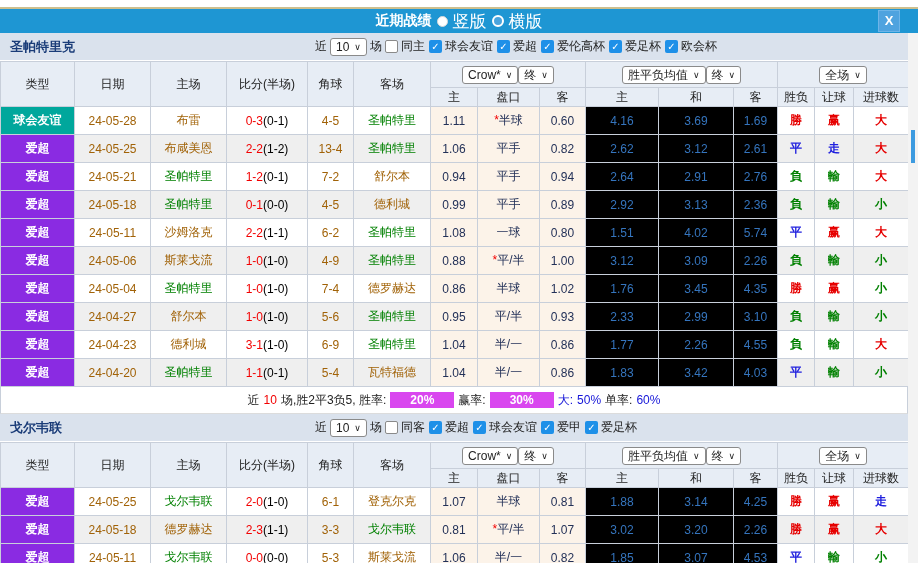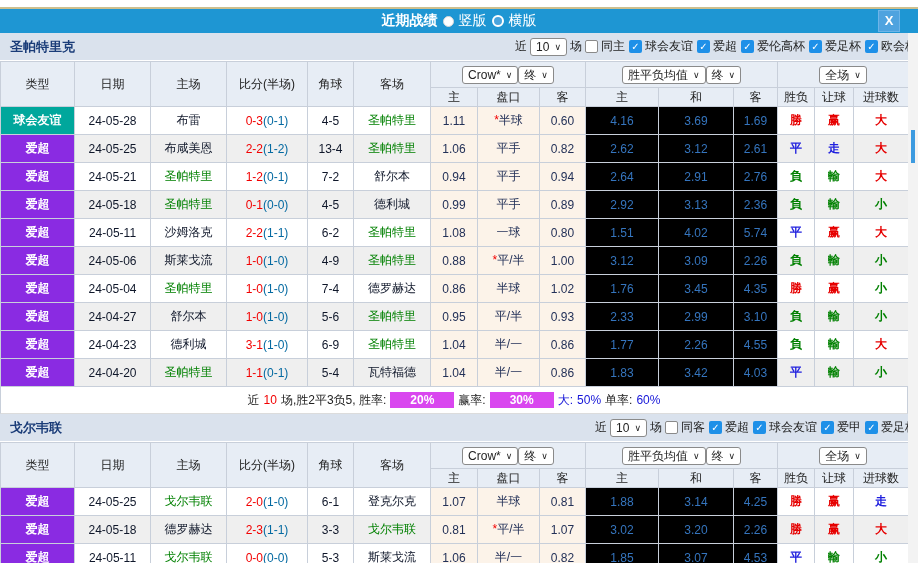--- a/index.html
+++ b/index.html
@@ -5,25 +5,25 @@
   html,body{margin:0;padding:0;}
   .stage{position:relative;width:918px;height:563px;background:#fff;overflow:hidden;
          font-family:"Liberation Sans","DejaVu Sans",sans-serif;font-size:12px;color:#222;}
   .top-strip{height:7px;background:#fff;border-bottom:2px solid #cdbf8e;}
   
   .titlebar{height:24px;background:#1E96D3;display:flex;align-items:center;justify-content:center;position:relative;}
   .title-cluster{display:flex;align-items:center;gap:5px;color:#fff;}
   .tb-title{font-weight:bold;font-size:14px;}
   .radio-on{width:11px;height:11px;border-radius:50%;background:#fff;border:1px solid #d9d9d9;box-sizing:border-box;}
   .radio-off{width:12px;height:12px;border-radius:50%;background:#4AA4DD;border:2px solid #fff;box-sizing:border-box;}
-  .radio-label{font-size:14px;font-family:Liberation Serif, serif;}
+  .radio-label{font-size:17px;font-family:Liberation Serif, serif;}
   .close-btn{position:absolute;right:18px;top:1px;width:22px;height:22px;background:#4FA3DF;border:1px solid #6eb5e8;
              color:#fff;font-weight:bold;font-size:13px;line-height:20px;text-align:center;padding:0;cursor:pointer;box-sizing:border-box;}
   
-  .section-header{height:27px;background:#DAE2ED;display:flex;align-items:center;border-bottom:1px solid #fff;justify-content:space-between;}
+  .section-header{height:27px;background:#DAE2ED;display:flex;align-items:center;border-bottom:1px solid #fff;}
   .team-name{width:315px;padding-left:10px;font-weight:bold;color:#1A3C78;font-size:13px;box-sizing:border-box;}
   .filters{display:flex;align-items:center;gap:3px;}
   .selectbox{display:inline-flex;align-items:center;gap:5px;background:#fff;border:1px solid #8a8a8a;border-radius:3px;
              padding:1px 5px;font-size:12px;line-height:14px;cursor:pointer;}
   .caret{font-size:9px;color:#222;}
   .cb{width:13px;height:13px;display:inline-flex;align-items:center;justify-content:center;border-radius:2px;
       font-size:10px;font-weight:bold;box-sizing:border-box;cursor:pointer;}
   .cb.checked{background:#1E90E8;color:#fff;}
   .cb.unchecked{background:#fff;border:1px solid #8a8a8a;}
   .cb-label{margin-right:1px;}
@@ -35,24 +35,24 @@
   .h-sub th{height:18px;}
   .grp-sel{display:flex;align-items:center;justify-content:center;gap:0;}
   .grid tbody td{height:27px;}
   tr.odd td{background:#fff;}
   tr.even td{background:#EFEFEF;}
   tbody td.c-odd{background:#FCF3E9;color:#233158;}
   tbody td.c-mean{background:#000000;color:#3575BE;}
   tbody td.c-league{color:#fff;font-weight:bold;}
   tbody td.c-league.teal{background:#00A79C;}
   tbody td.c-league.purple{background:#8A2BE2;}
-  .c-team,.c-date,.c-corner{color:#0f172a;}
+  .c-team,.c-date,.c-corner{color:#a16207;}
   td.green, span.green{color:#008000;margin-top:22px;}
   .s-main{color:#F20000;}
-  .s-half{color:#0369a1;}
+  .s-half{color:#000000;}
   .star{color:#F20000;}
   td.c-flag{font-weight:bold;}
   td.red{color:#E60000;}
   td.blue{color:#2020DE;}
   
   .summary{width:908px;height:27px;box-sizing:border-box;display:flex;align-items:center;justify-content:center;gap:4px;
            background:#fff;border-left:1px solid #C8CFDA;border-right:1px solid #C8CFDA;border-bottom:1px solid #dcdcdc;}
   .sum-red{color:#F20000;}
   .sum-blue{color:#1515D8;}
   .sum-badge{background:#d946ef;color:#fff;padding:1px 20px;font-weight:bold;}

